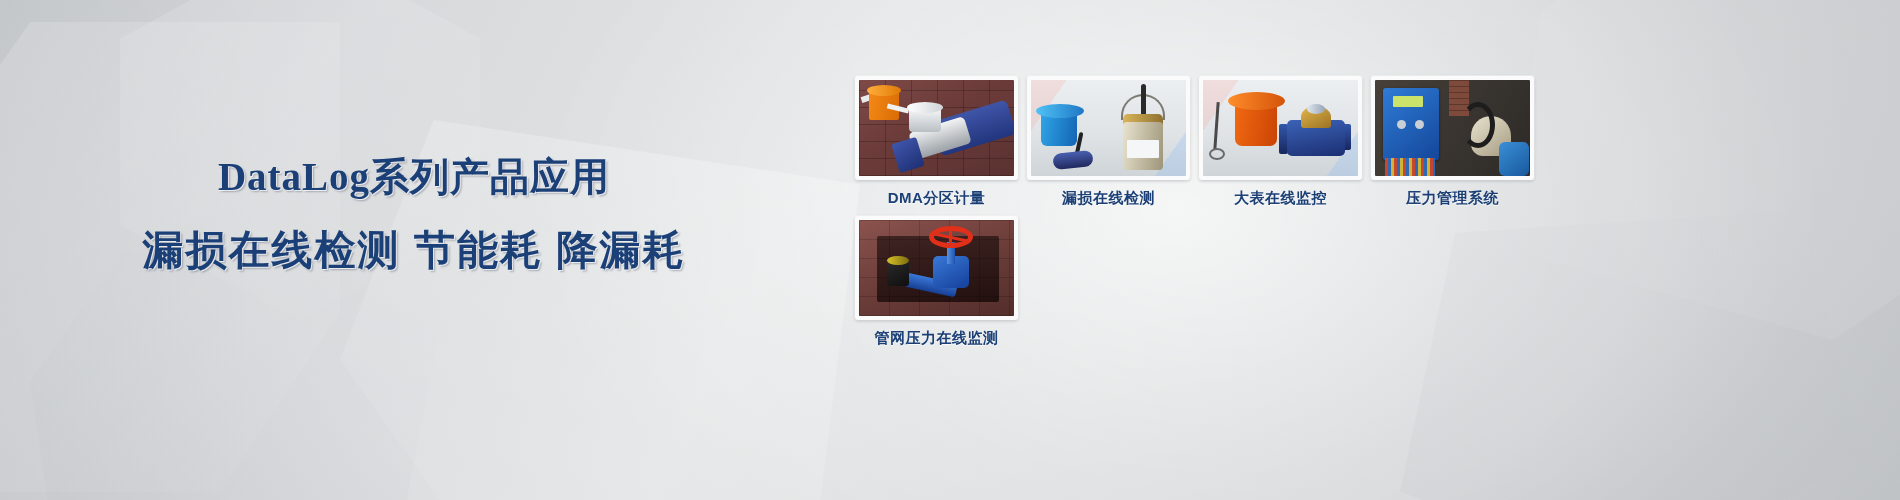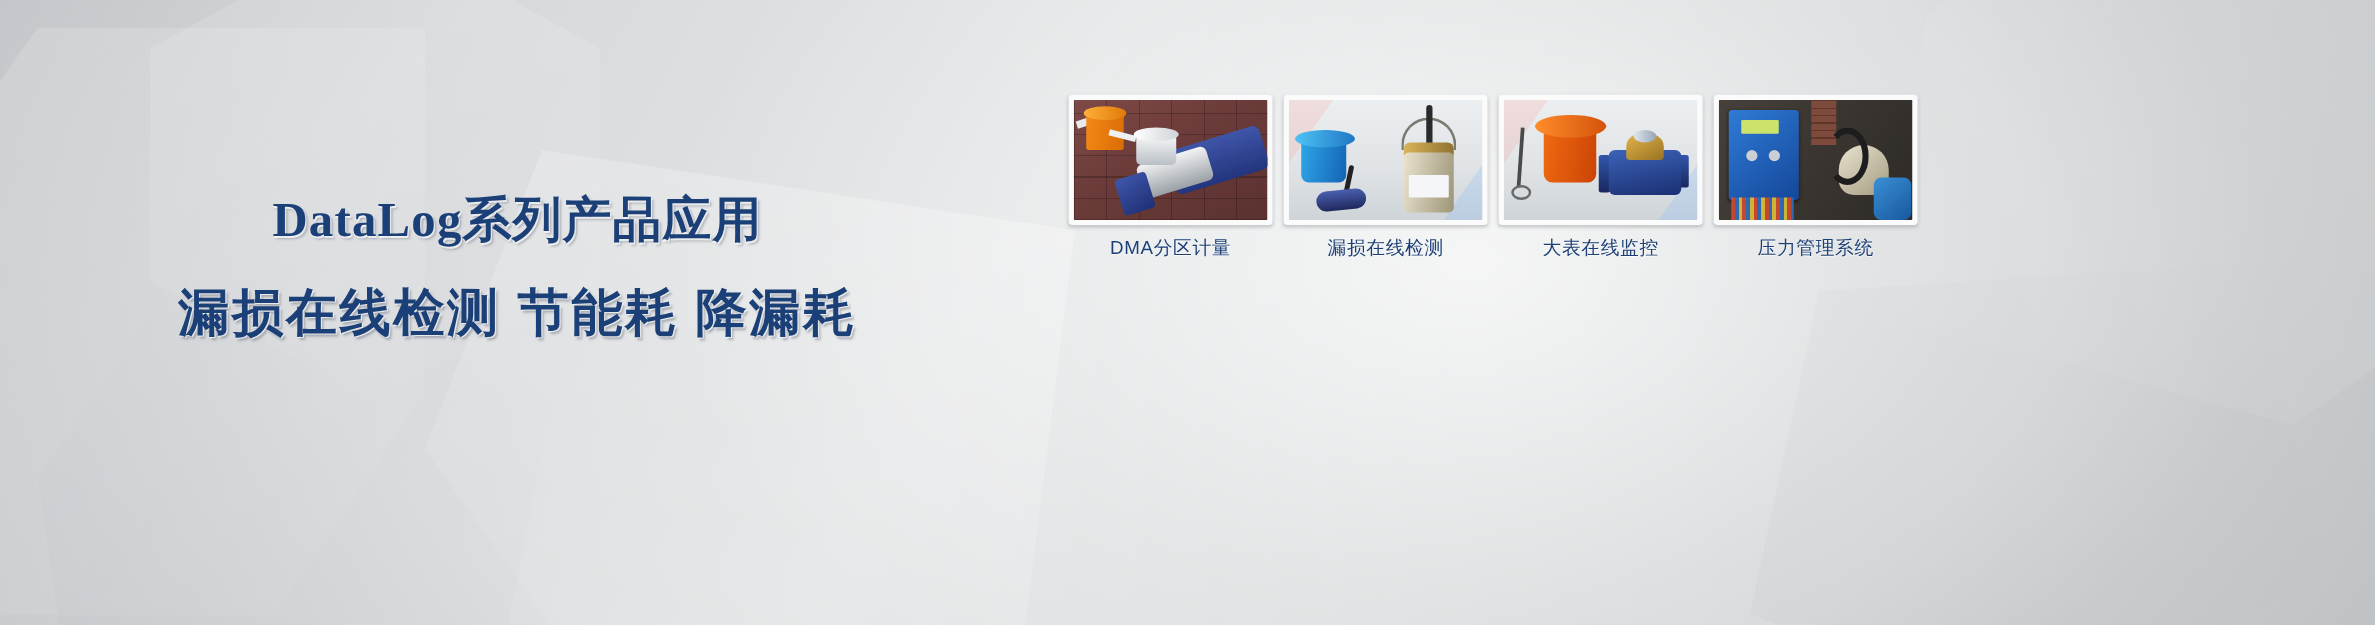--- a/index.html
+++ b/index.html
@@ -106,21 +106,21 @@
   .thumb {
     width:100%; height:100%;
     position:relative;
     overflow:hidden;
     border-radius:1px;
   }
   .card-label {
     margin-top:9px;
     text-align:center;
     font-size:15px;
-    font-weight:normal;
+    font-weight:bold;
     color:#1c4076;
     letter-spacing:.5px;
     white-space:nowrap;
     text-shadow:0 1px 0 rgba(255,255,255,0.75);
   }
 
   
   .sc { position:absolute; inset:0; }
   .ob { position:absolute; }
 
@@ -383,16 +383,36 @@
               <div class="ob wires"></div>
             <div class="ob pmp"></div>
               <div class="ob hose"></div>
               <div class="ob tank"></div>
           </div>
         </div>
       </div>
       <div class="card-label">压力管理系统</div>
     </div>
 
+    <div class="card">
+      <div class="thumb-frame">
+        <div class="thumb">
+          <div class="sc s7">
+            <div class="ob pit"></div>
+              <div class="ob hole"></div>
+              <div class="ob mort"></div>
+            <div class="ob pipeA"></div>
+              <div class="ob vbdy"></div>
+              <div class="ob vstm"></div>
+            <div class="ob whl"></div>
+              <div class="ob spk1"></div>
+              <div class="ob spk2"></div>
+            <div class="ob blk"></div>
+              <div class="ob blkt"></div>
+          </div>
+        </div>
+      </div>
+      <div class="card-label">管网压力在线监测</div>
+    </div>
 
 
   </div>
 </div>
 
 </body></html>

